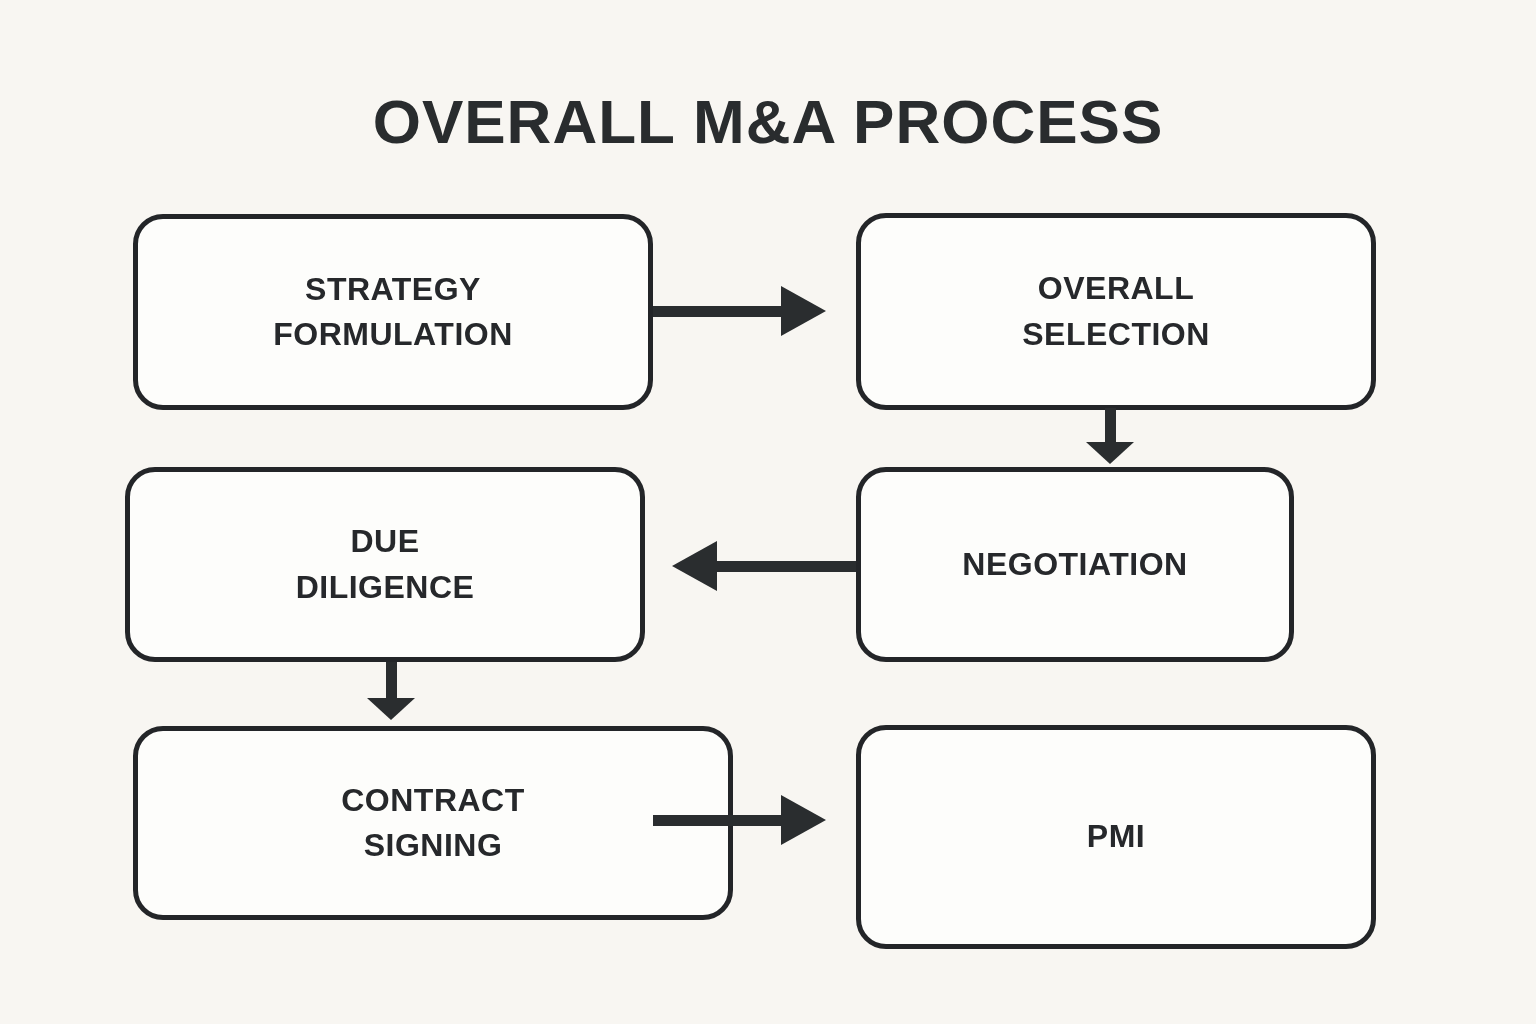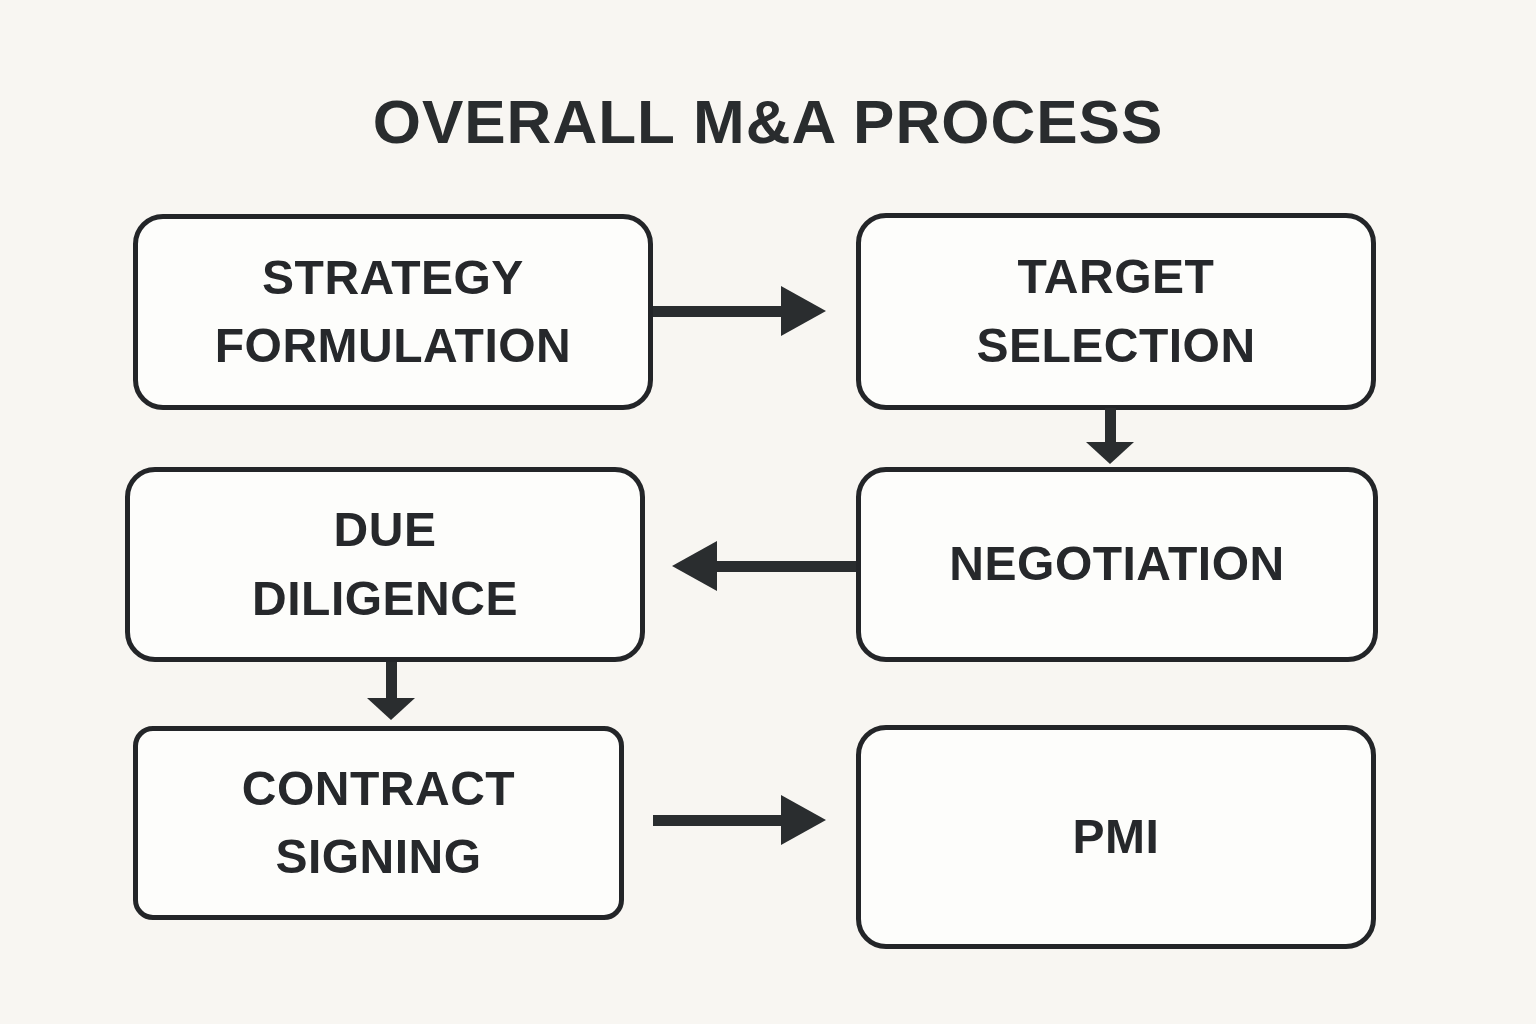--- a/index.html
+++ b/index.html
@@ -26,31 +26,31 @@
   .node {
     position: absolute;
     background: #fdfdfb;
     border: 5px solid #232528;
     border-radius: 30px;
     display: flex;
     align-items: center;
     justify-content: center;
     text-align: center;
     color: #26282b;
-    font-size: 48px;
+    font-size: 32px;
     font-weight: 700;
     line-height: 1.42;
     letter-spacing: 0.5px;
     white-space: pre-line;
   }
   .n1 { left: 133px; top: 214px; width: 520px; height: 196px; }
   .n2 { left: 856px; top: 213px; width: 520px; height: 197px; }
-  .n3 { left: 856px; top: 467px; width: 522px; height: 195px; }
+  .n3 { left: 856px; top: 467px; width: 438px; height: 195px; }
   .n4 { left: 125px; top: 467px; width: 520px; height: 195px; }
-  .n5 { left: 133px; top: 726px; width: 491px; height: 194px; border-radius: 20px; }
+  .n5 { left: 133px; top: 726px; width: 600px; height: 194px; }
   .n6 { left: 856px; top: 725px; width: 520px; height: 224px; }
 
   .shaft { position: absolute; background: #2a2d2f; }
   .head  { position: absolute; width: 0; height: 0; }
 
   
   .a1 .shaft { left: 653px; top: 306px; width: 130px; height: 11px; }
   .a1 .head  { left: 781px; top: 286px;
                border-top: 25px solid transparent;
                border-bottom: 25px solid transparent;
@@ -90,21 +90,21 @@
 <div class="canvas">
 
   <h1 class="title">OVERALL M&amp;A PROCESS</h1>
 
   <div class="node n1">
     <span>STRATEGY
 FORMULATION</span>
   </div>
 
   <div class="node n2">
-    <span>TARGET
+    <span>OVERALL
 SELECTION</span>
   </div>
 
   <div class="node n3">
     <span>NEGOTIATION</span>
   </div>
 
   <div class="node n4">
     <span>DUE
 DILIGENCE</span>

